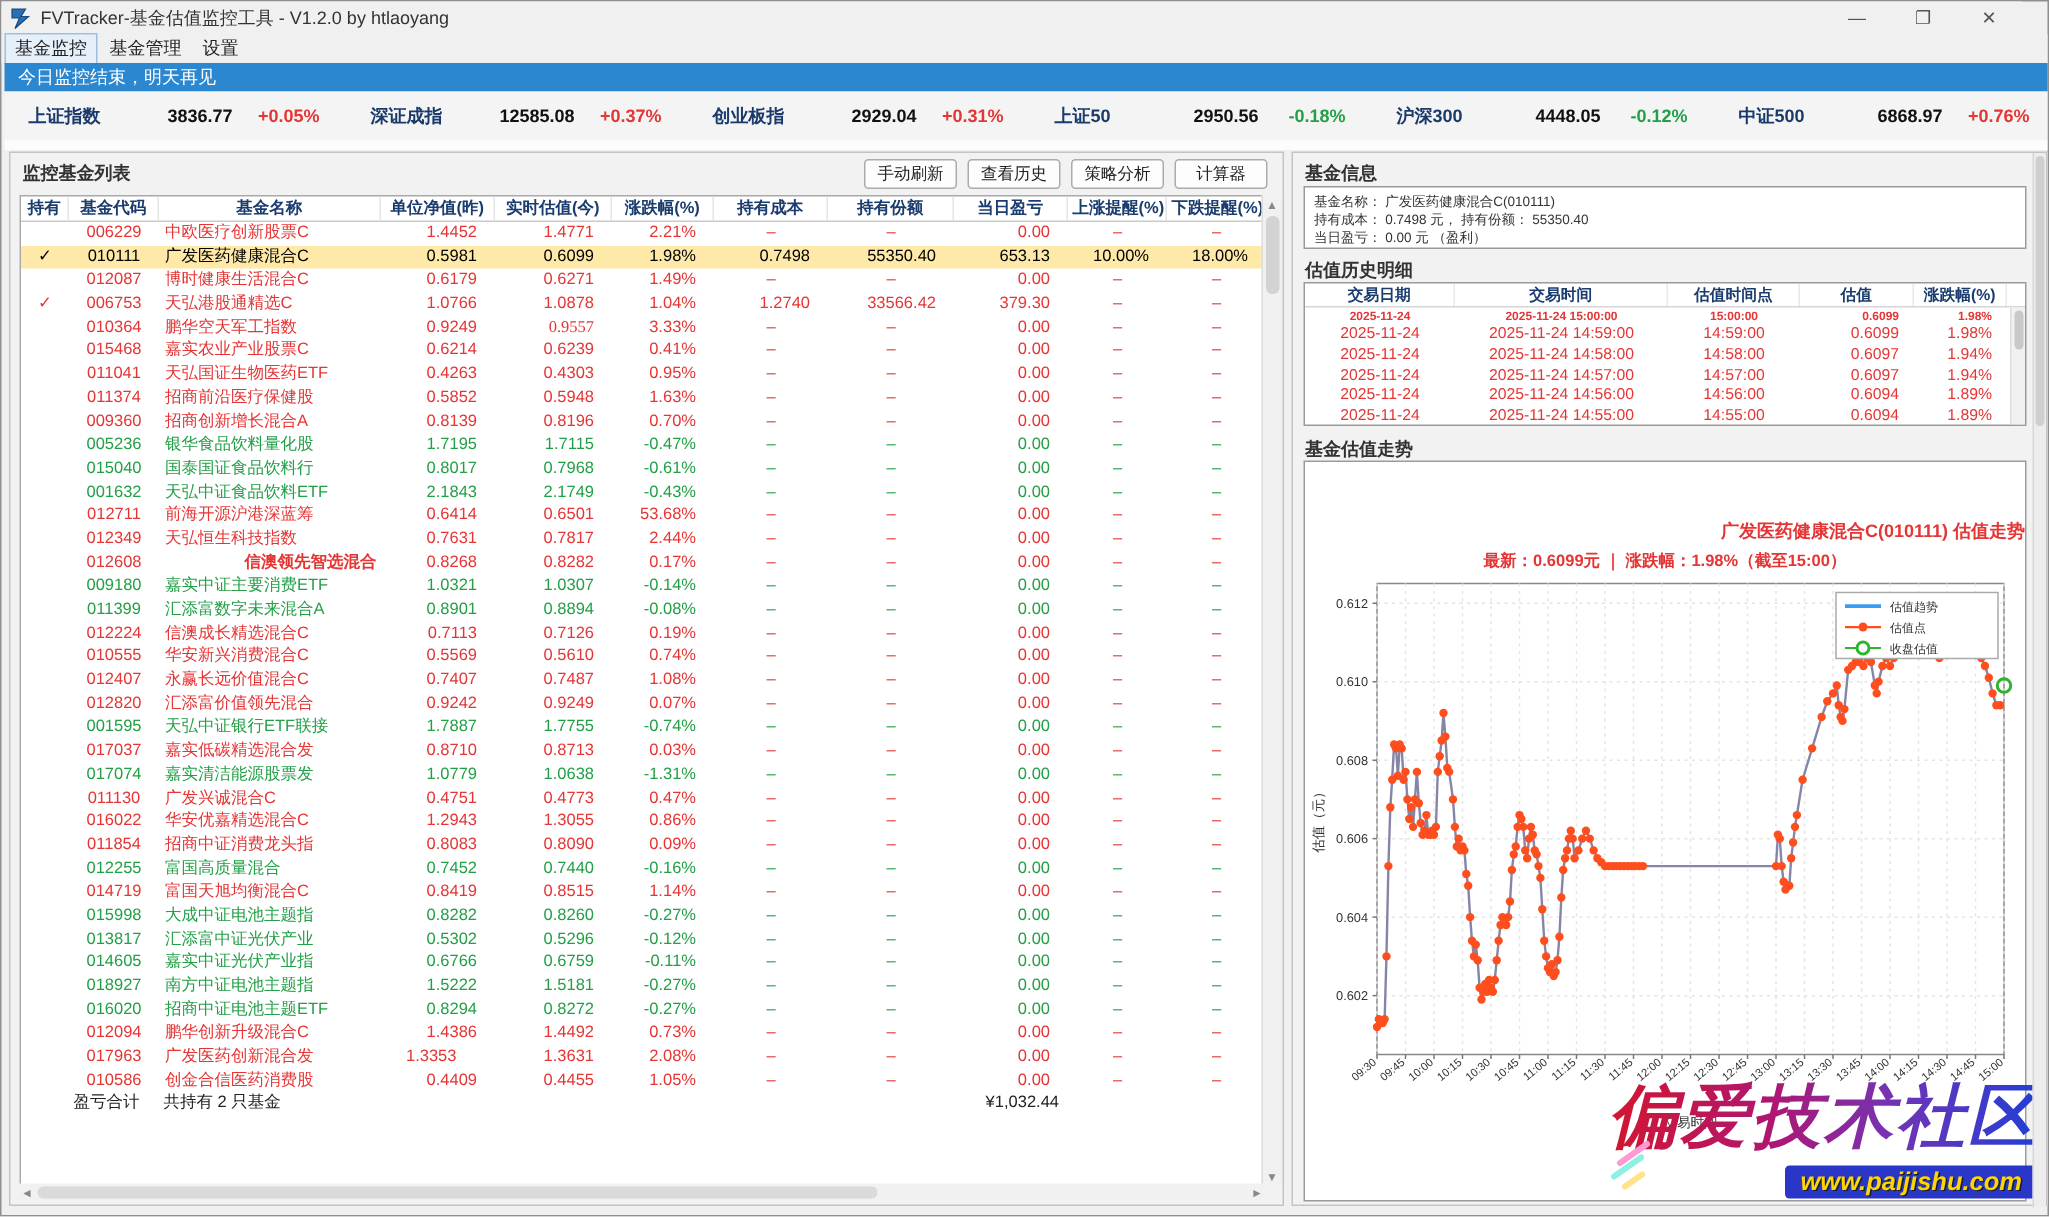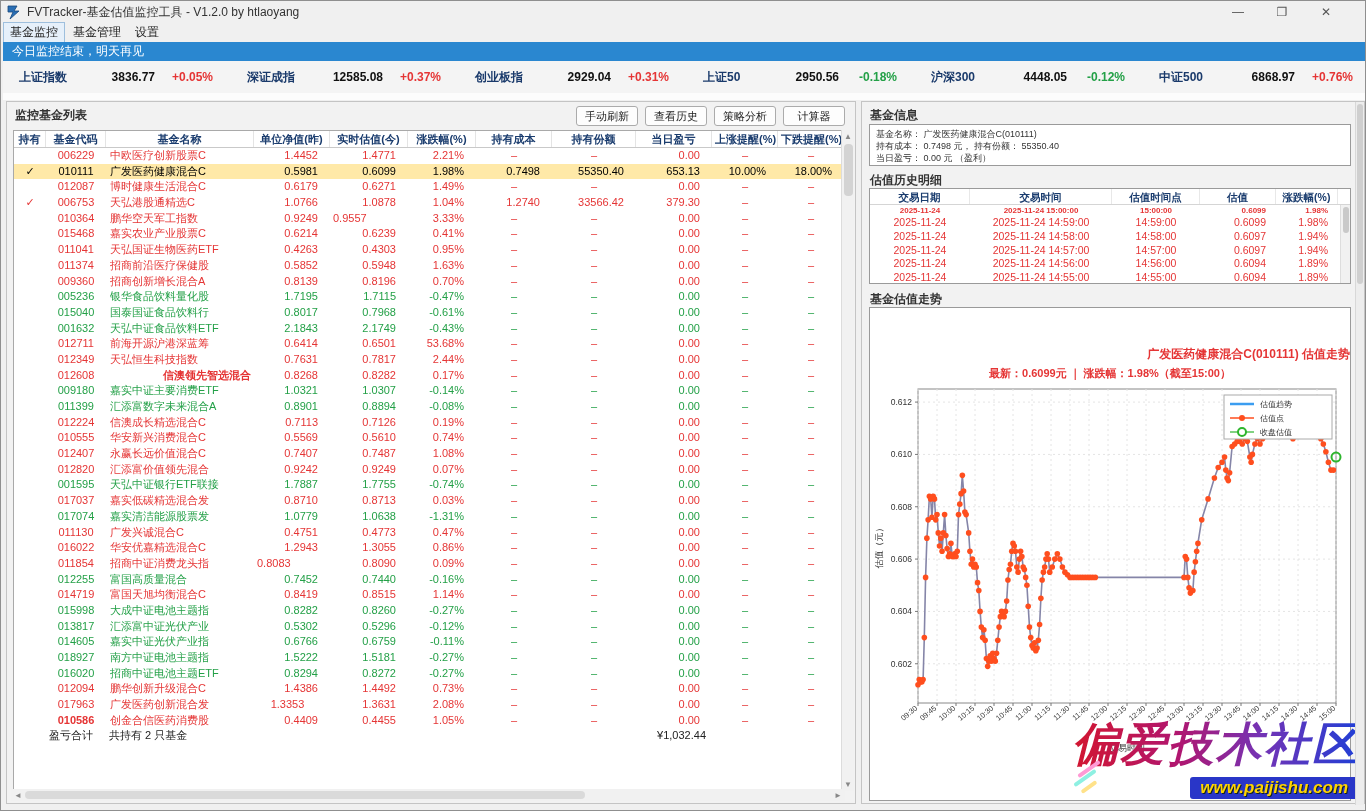--- a/index.html
+++ b/index.html
@@ -244,21 +244,21 @@
           <div class="f-cell" style="width: 84px; text-align: right; padding-right: 12px;">33566.42</div>
           <div class="f-cell" style="width: 76px; text-align: right; padding-right: 12px;">379.30</div>
           <div class="f-cell" style="width: 66px; text-align: center;">–</div>
           <div class="f-cell" style="width: 66px; text-align: center;">–</div>
         </div>
         <div class="f-row up">
           <div class="f-cell" style="width: 32px; text-align: center;"></div>
           <div class="f-cell" style="width: 60px; text-align: center;">010364</div>
           <div class="f-cell" style="width: 148px; text-align: left; padding-left: 4px;">鹏华空天军工指数</div>
           <div class="f-cell" style="width: 76px; text-align: right; padding-right: 12px;">0.9249</div>
-          <div class="f-cell" style="width: 78px; padding-right: 12px;">0.9557</div>
+          <div class="f-cell" style="width: 78px; text-align: right; padding-right: 12px; font-family: Liberation Serif, serif;">0.9557</div>
           <div class="f-cell" style="width: 68px; text-align: right; padding-right: 12px;">3.33%</div>
           <div class="f-cell" style="width: 76px; text-align: center;">–</div>
           <div class="f-cell" style="width: 84px; text-align: center;">–</div>
           <div class="f-cell" style="width: 76px; text-align: right; padding-right: 12px;">0.00</div>
           <div class="f-cell" style="width: 66px; text-align: center;">–</div>
           <div class="f-cell" style="width: 66px; text-align: center;">–</div>
         </div>
         <div class="f-row up">
           <div class="f-cell" style="width: 32px; text-align: center;"></div>
           <div class="f-cell" style="width: 60px; text-align: center;">015468</div>
@@ -529,21 +529,21 @@
           <div class="f-cell" style="width: 76px; text-align: center;">–</div>
           <div class="f-cell" style="width: 84px; text-align: center;">–</div>
           <div class="f-cell" style="width: 76px; text-align: right; padding-right: 12px;">0.00</div>
           <div class="f-cell" style="width: 66px; text-align: center;">–</div>
           <div class="f-cell" style="width: 66px; text-align: center;">–</div>
         </div>
         <div class="f-row up">
           <div class="f-cell" style="width: 32px; text-align: center;"></div>
           <div class="f-cell" style="width: 60px; text-align: center;">011854</div>
           <div class="f-cell" style="width: 148px; text-align: left; padding-left: 4px;">招商中证消费龙头指</div>
-          <div class="f-cell" style="width: 76px; padding-right: 12px;">0.8083</div>
+          <div class="f-cell" style="width: 76px; text-align: right; padding-right: 12px;">0.8083</div>
           <div class="f-cell" style="width: 78px; text-align: right; padding-right: 12px;">0.8090</div>
           <div class="f-cell" style="width: 68px; text-align: right; padding-right: 12px;">0.09%</div>
           <div class="f-cell" style="width: 76px; text-align: center;">–</div>
           <div class="f-cell" style="width: 84px; text-align: center;">–</div>
           <div class="f-cell" style="width: 76px; text-align: right; padding-right: 12px;">0.00</div>
           <div class="f-cell" style="width: 66px; text-align: center;">–</div>
           <div class="f-cell" style="width: 66px; text-align: center;">–</div>
         </div>
         <div class="f-row down">
           <div class="f-cell" style="width: 32px; text-align: center;"></div>
@@ -657,21 +657,21 @@
           <div class="f-cell" style="width: 78px; text-align: right; padding-right: 12px;">1.3631</div>
           <div class="f-cell" style="width: 68px; text-align: right; padding-right: 12px;">2.08%</div>
           <div class="f-cell" style="width: 76px; text-align: center;">–</div>
           <div class="f-cell" style="width: 84px; text-align: center;">–</div>
           <div class="f-cell" style="width: 76px; text-align: right; padding-right: 12px;">0.00</div>
           <div class="f-cell" style="width: 66px; text-align: center;">–</div>
           <div class="f-cell" style="width: 66px; text-align: center;">–</div>
         </div>
         <div class="f-row up">
           <div class="f-cell" style="width: 32px; text-align: center;"></div>
-          <div class="f-cell" style="width: 60px; text-align: center; font-weight: bold;">010586</div>
+          <div class="f-cell" style="width: 60px; text-align: center;">010586</div>
           <div class="f-cell" style="width: 148px; text-align: left; padding-left: 4px;">创金合信医药消费股</div>
           <div class="f-cell" style="width: 76px; text-align: right; padding-right: 12px;">0.4409</div>
           <div class="f-cell" style="width: 78px; text-align: right; padding-right: 12px;">0.4455</div>
           <div class="f-cell" style="width: 68px; text-align: right; padding-right: 12px;">1.05%</div>
           <div class="f-cell" style="width: 76px; text-align: center;">–</div>
           <div class="f-cell" style="width: 84px; text-align: center;">–</div>
           <div class="f-cell" style="width: 76px; text-align: right; padding-right: 12px;">0.00</div>
           <div class="f-cell" style="width: 66px; text-align: center;">–</div>
           <div class="f-cell" style="width: 66px; text-align: center;">–</div>
         </div>

